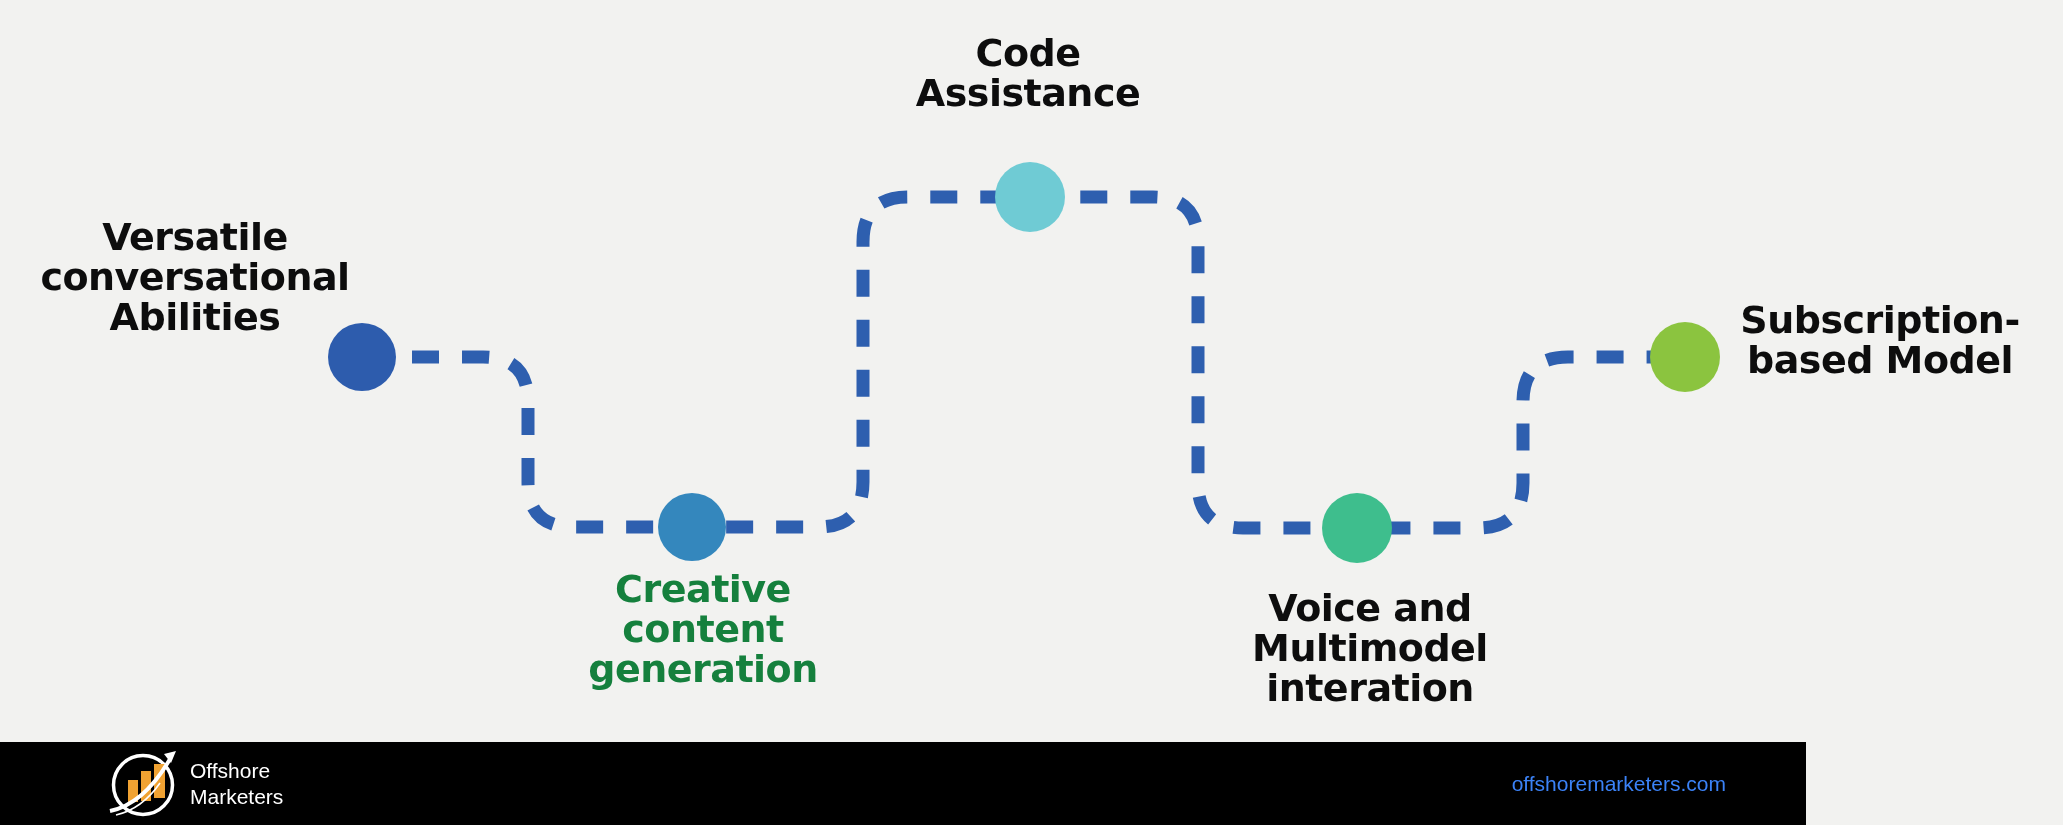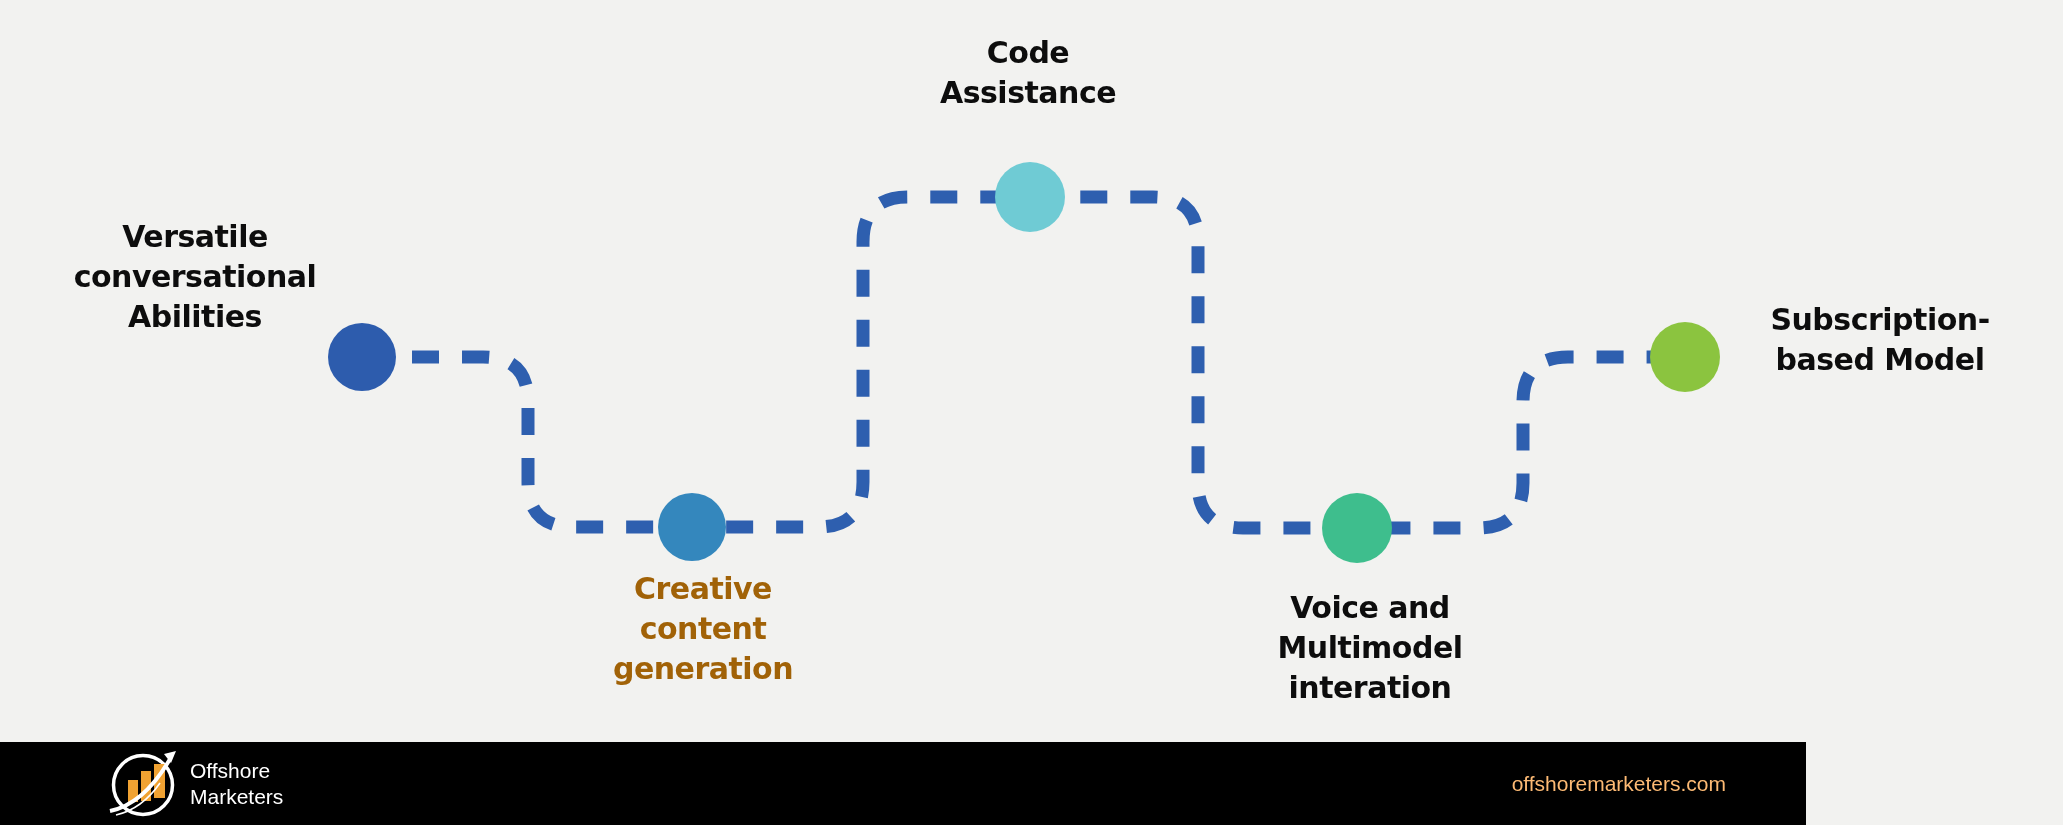--- a/index.html
+++ b/index.html
@@ -11,21 +11,21 @@
   }
   .stage{position:relative;width:2063px;height:825px;}
   .diagram{position:absolute;left:0;top:0;width:2063px;height:742px;}
   .path-svg{position:absolute;left:0;top:0;}
   .node-label{
     position:absolute;
     width:440px;
     text-align:center;
     white-space:pre-line;
     font-weight:700;
-    font-size:30px;
+    font-size:38px;
     line-height:40px;
     letter-spacing:-0.5px;
     color:#0d0d0d;
   }
   .footer{
     position:absolute;left:0;bottom:0;
     width:1806px;height:83px;
     background:#000;
     display:flex;align-items:center;justify-content:space-between;
     box-sizing:border-box;
@@ -35,42 +35,42 @@
   .brand{display:flex;align-items:center;gap:12px;}
   .brand-logo{width:70px;height:66px;flex:0 0 auto;}
   .brand-name{
     font-family:"Liberation Sans",sans-serif;
     font-size:21px;line-height:26px;
     font-weight:400;color:#fff;
     white-space:pre-line;
   }
   .site-url{
     font-family:"Liberation Sans",sans-serif;
-    font-size:21px;color:#fdba74;font-weight:400;
+    font-size:21px;color:#3b82f6;font-weight:400;
   }
 </style>
 </head>
 <body style="background: rgb(242, 242, 240);">
 
 <div class="stage">
 
   <div class="diagram">
     <svg class="path-svg" width="2063" height="742" viewBox="0 0 2063 742">
       <path d="M 362 357 H 483 Q 528 357 528 402 V 482 Q 528 527 573 527 H 818 Q 863 527 863 482 V 242 Q 863 197 908 197 H 1153 Q 1198 197 1198 242 V 483 Q 1198 528 1243 528 H 1478 Q 1523 528 1523 483 V 402 Q 1523 357 1568 357 H 1685" fill="none" stroke-width="13" stroke-dasharray="27 23" stroke="#2e5faf"></path>
       <circle cx="362" cy="357" r="34" fill="#2d5cad"></circle>
       <circle cx="692" cy="527" r="34" fill="#3487bd"></circle>
       <circle cx="1030" cy="197" r="35" fill="#6fcbd4"></circle>
       <circle cx="1357" cy="528" r="35" fill="#3ebe8d"></circle>
       <circle cx="1685" cy="357" r="35" fill="#8bc43f"></circle>
     </svg>
 
     <div class="node-label" style="left: -25px; top: 217px; color: rgb(13, 13, 13);">Versatile
 conversational
 Abilities</div>
-    <div class="node-label" style="left: 483px; top: 569px; color: #a16207;">Creative
+    <div class="node-label" style="left: 483px; top: 569px; color: #15803d;">Creative
 content
 generation</div>
     <div class="node-label" style="left: 808px; top: 33px; color: rgb(13, 13, 13);">Code
 Assistance</div>
     <div class="node-label" style="left: 1150px; top: 588px; color: rgb(13, 13, 13);">Voice and
 Multimodel
 interation</div>
     <div class="node-label" style="left: 1660px; top: 300px; color: rgb(13, 13, 13);">Subscription-
 based Model</div>
   </div>

